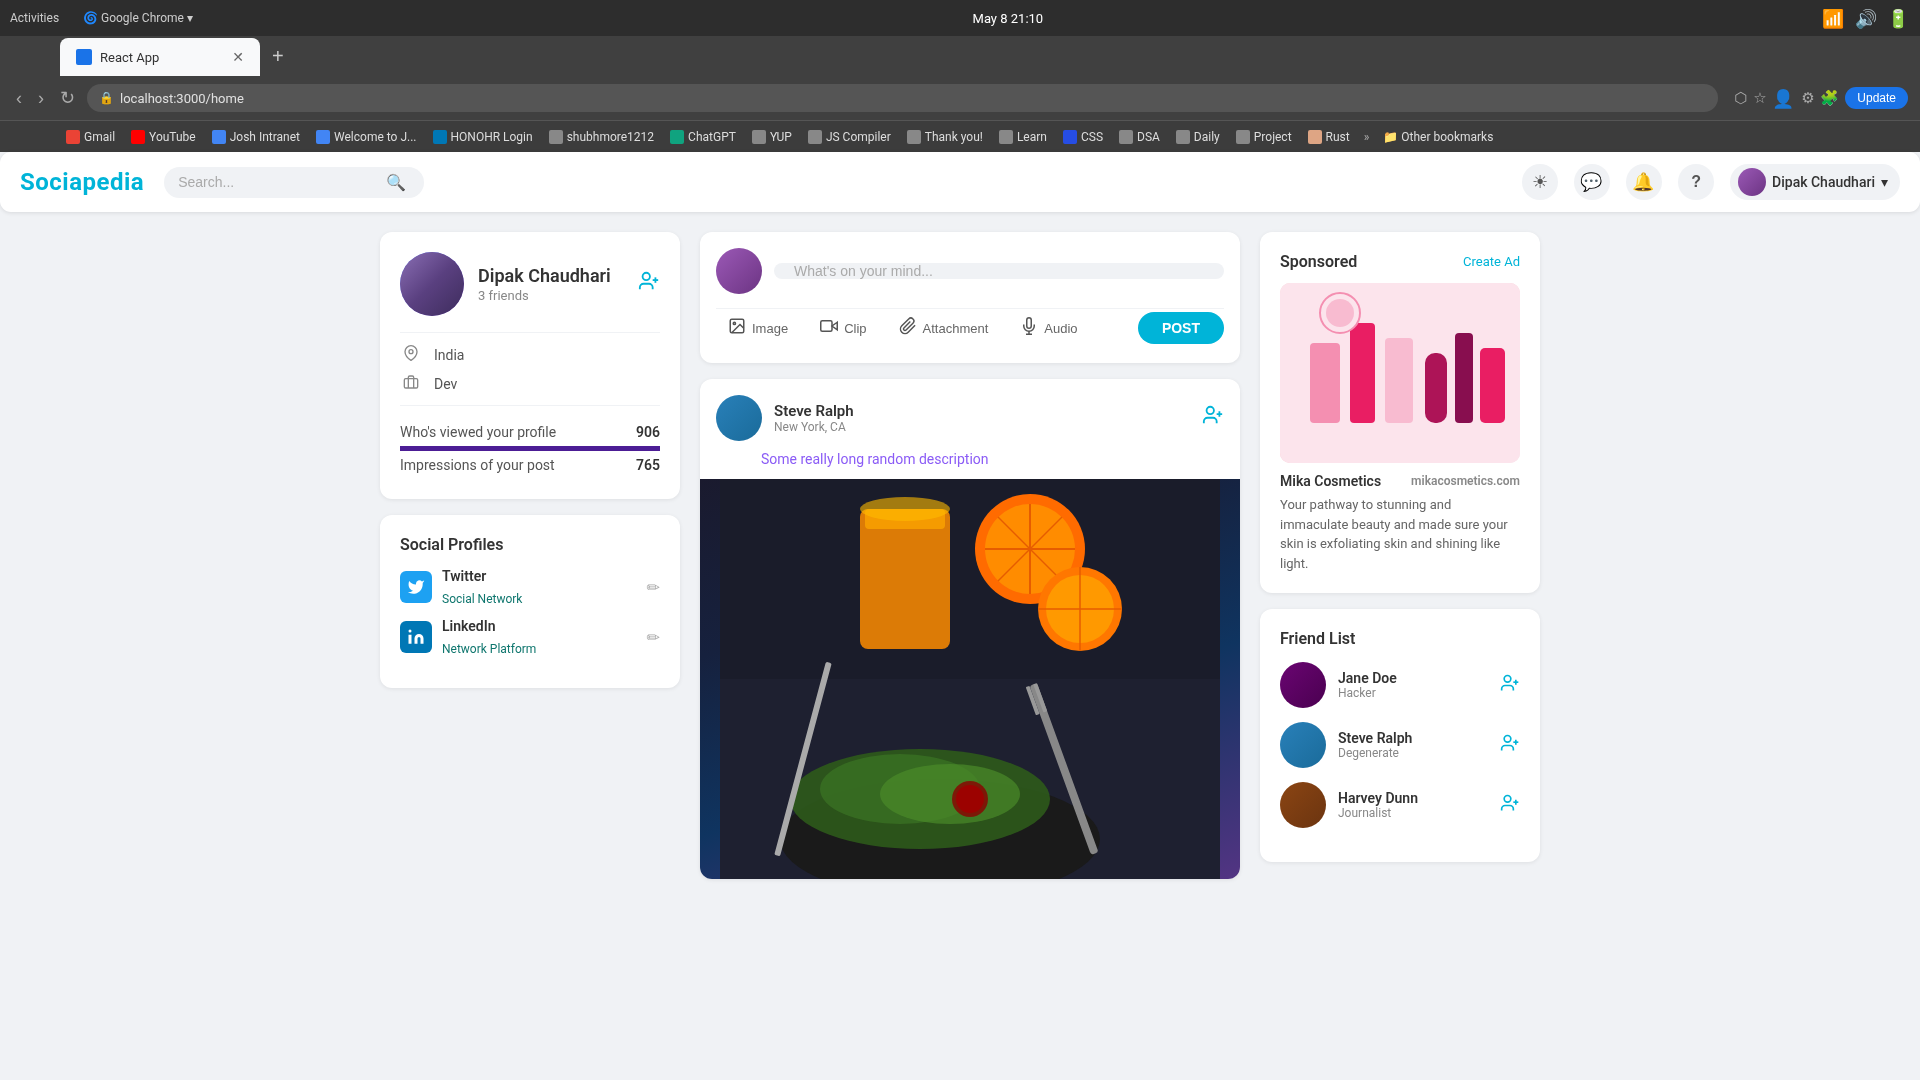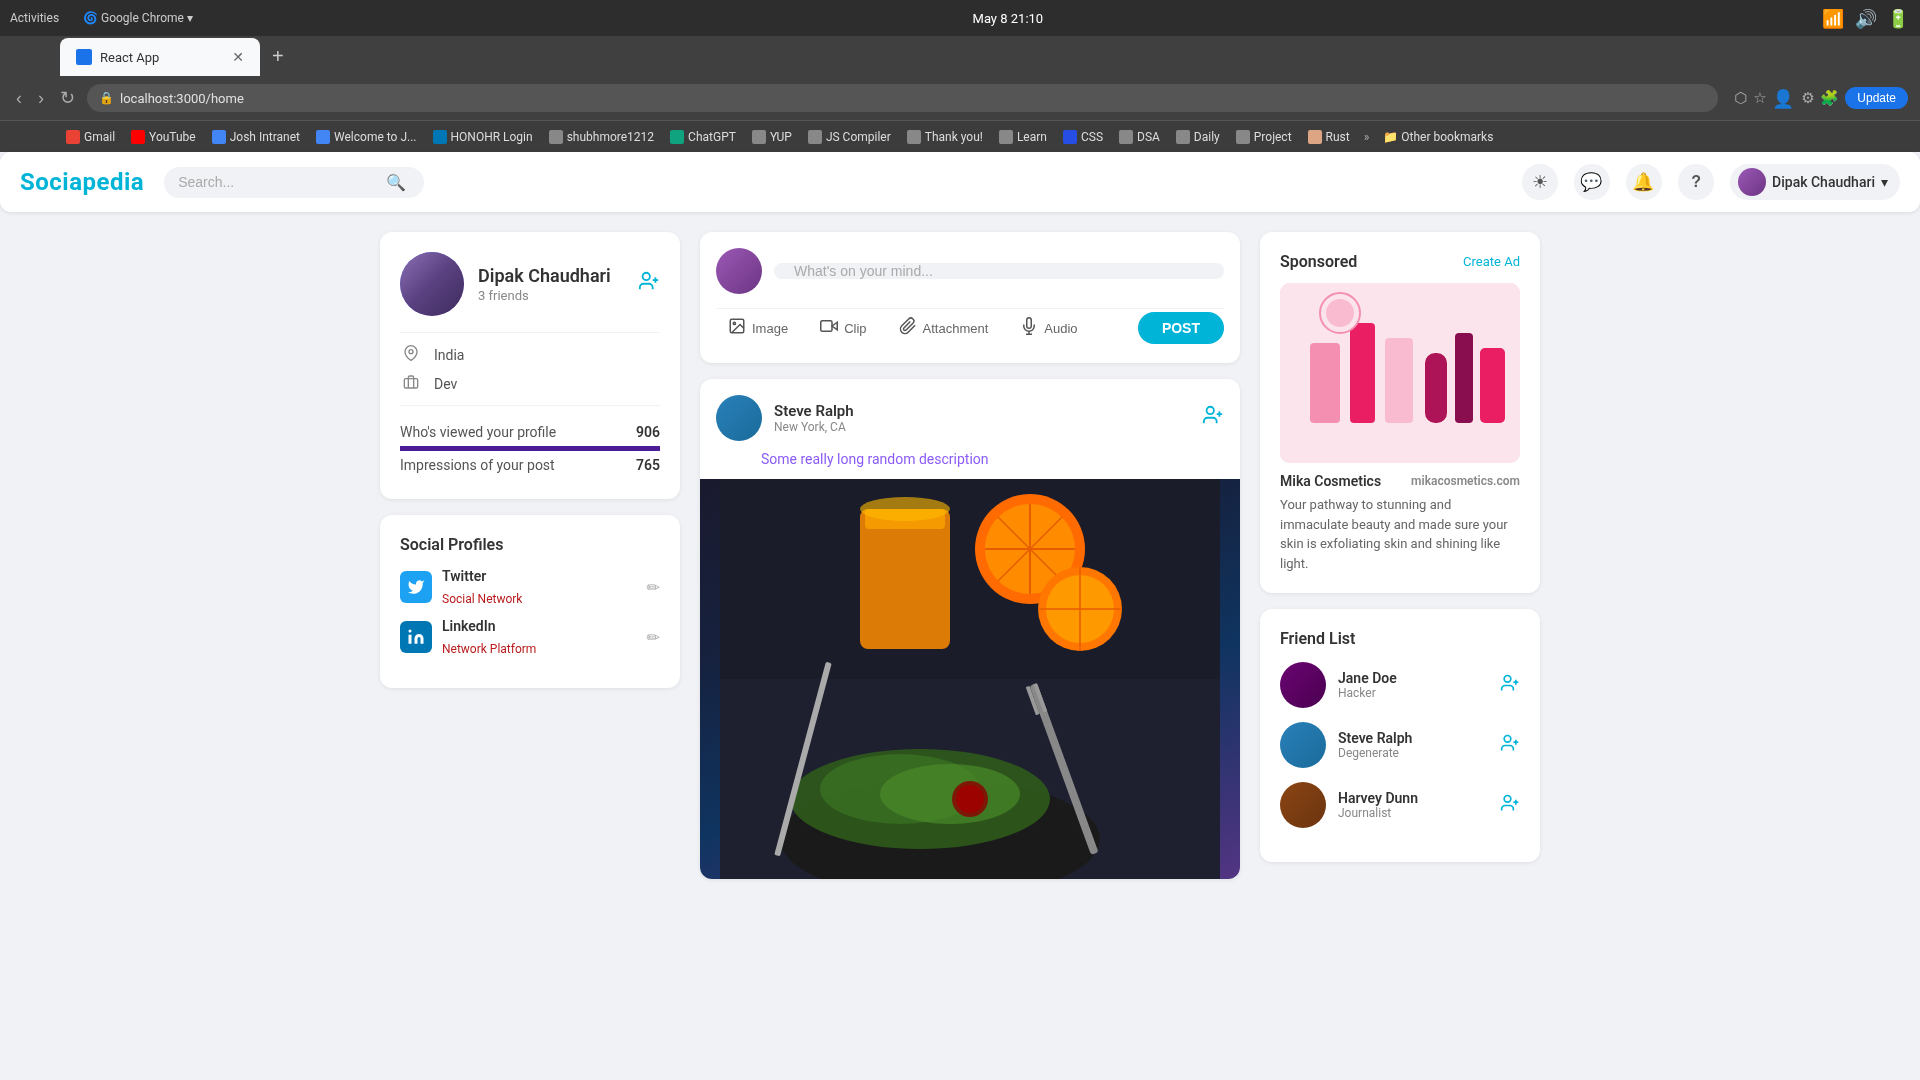--- a/index.html
+++ b/index.html
@@ -351,21 +351,21 @@
     .twitter-logo { background: #1da1f2; }
     .linkedin-logo { background: #0077b5; }
     .social-info { flex: 1; }
     .social-name {
       font-size: 14px;
       font-weight: 600;
       color: #333;
     }
     .social-desc {
       font-size: 12px;
-      color: #b91c1c;
+      color: #0f766e;
       margin-top: 8px;
     }
     .social-edit {
       background: none;
       border: none;
       cursor: pointer;
       color: #aaa;
       font-size: 16px;
     }
 

